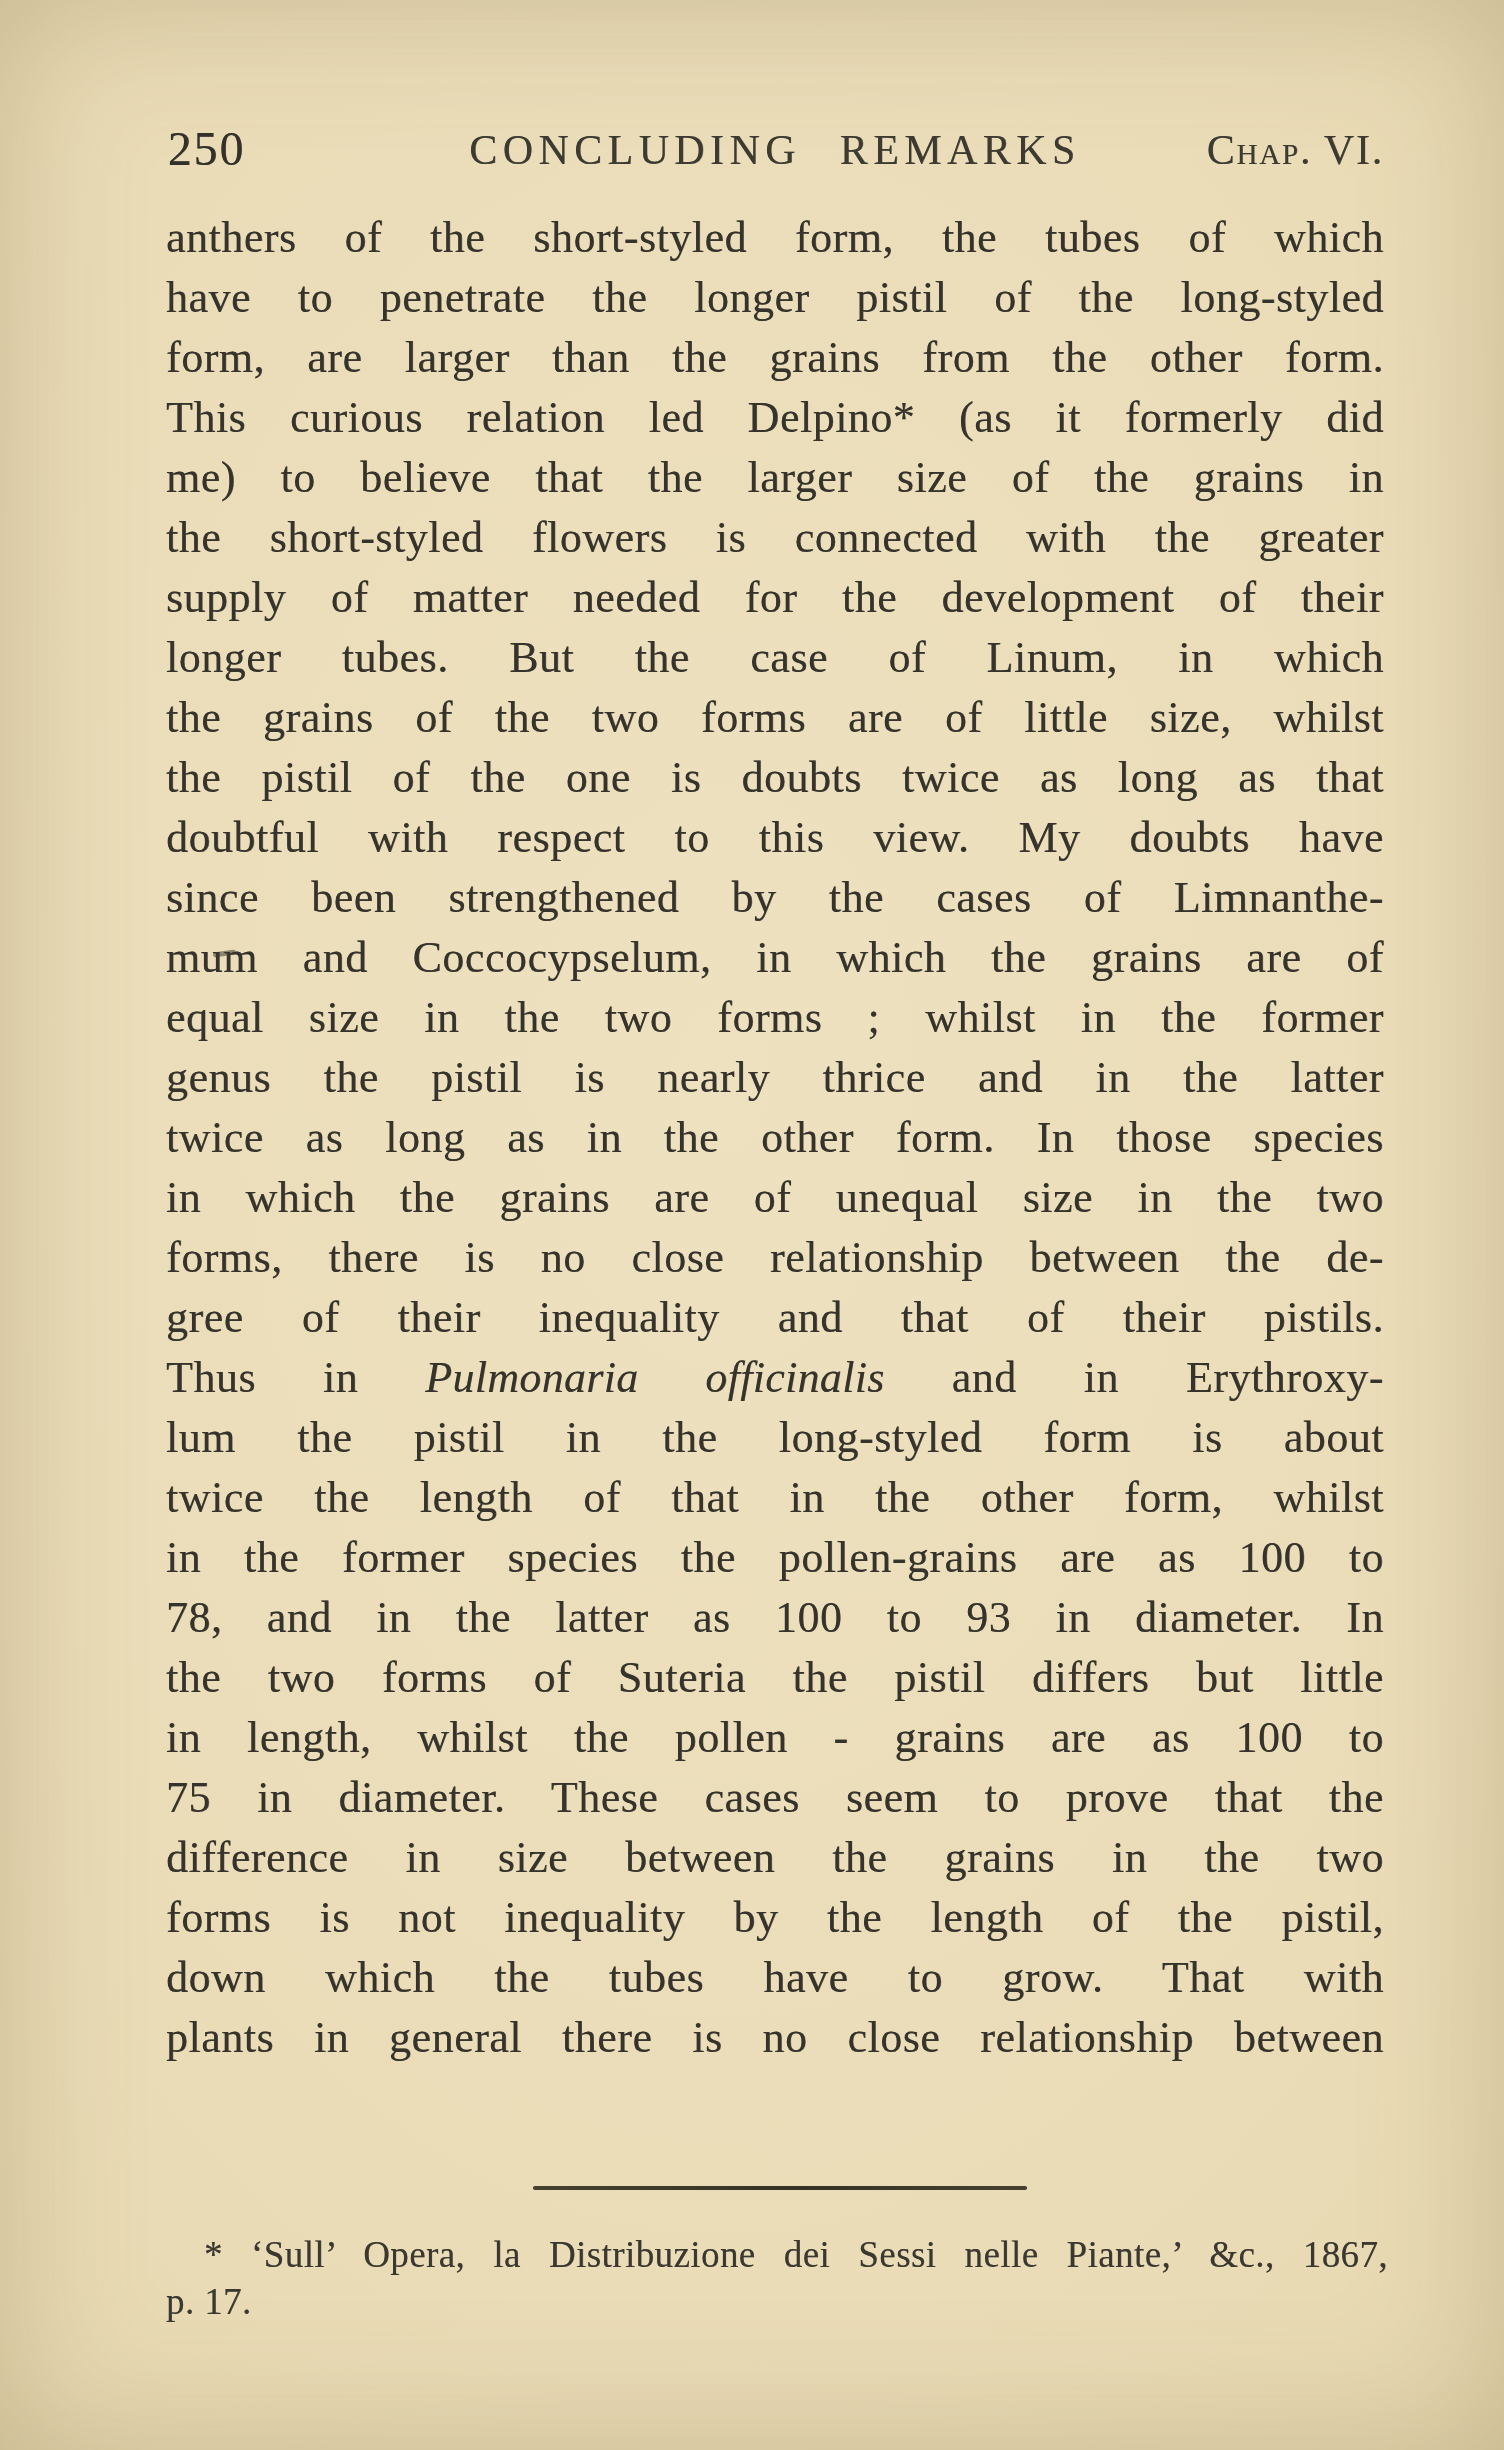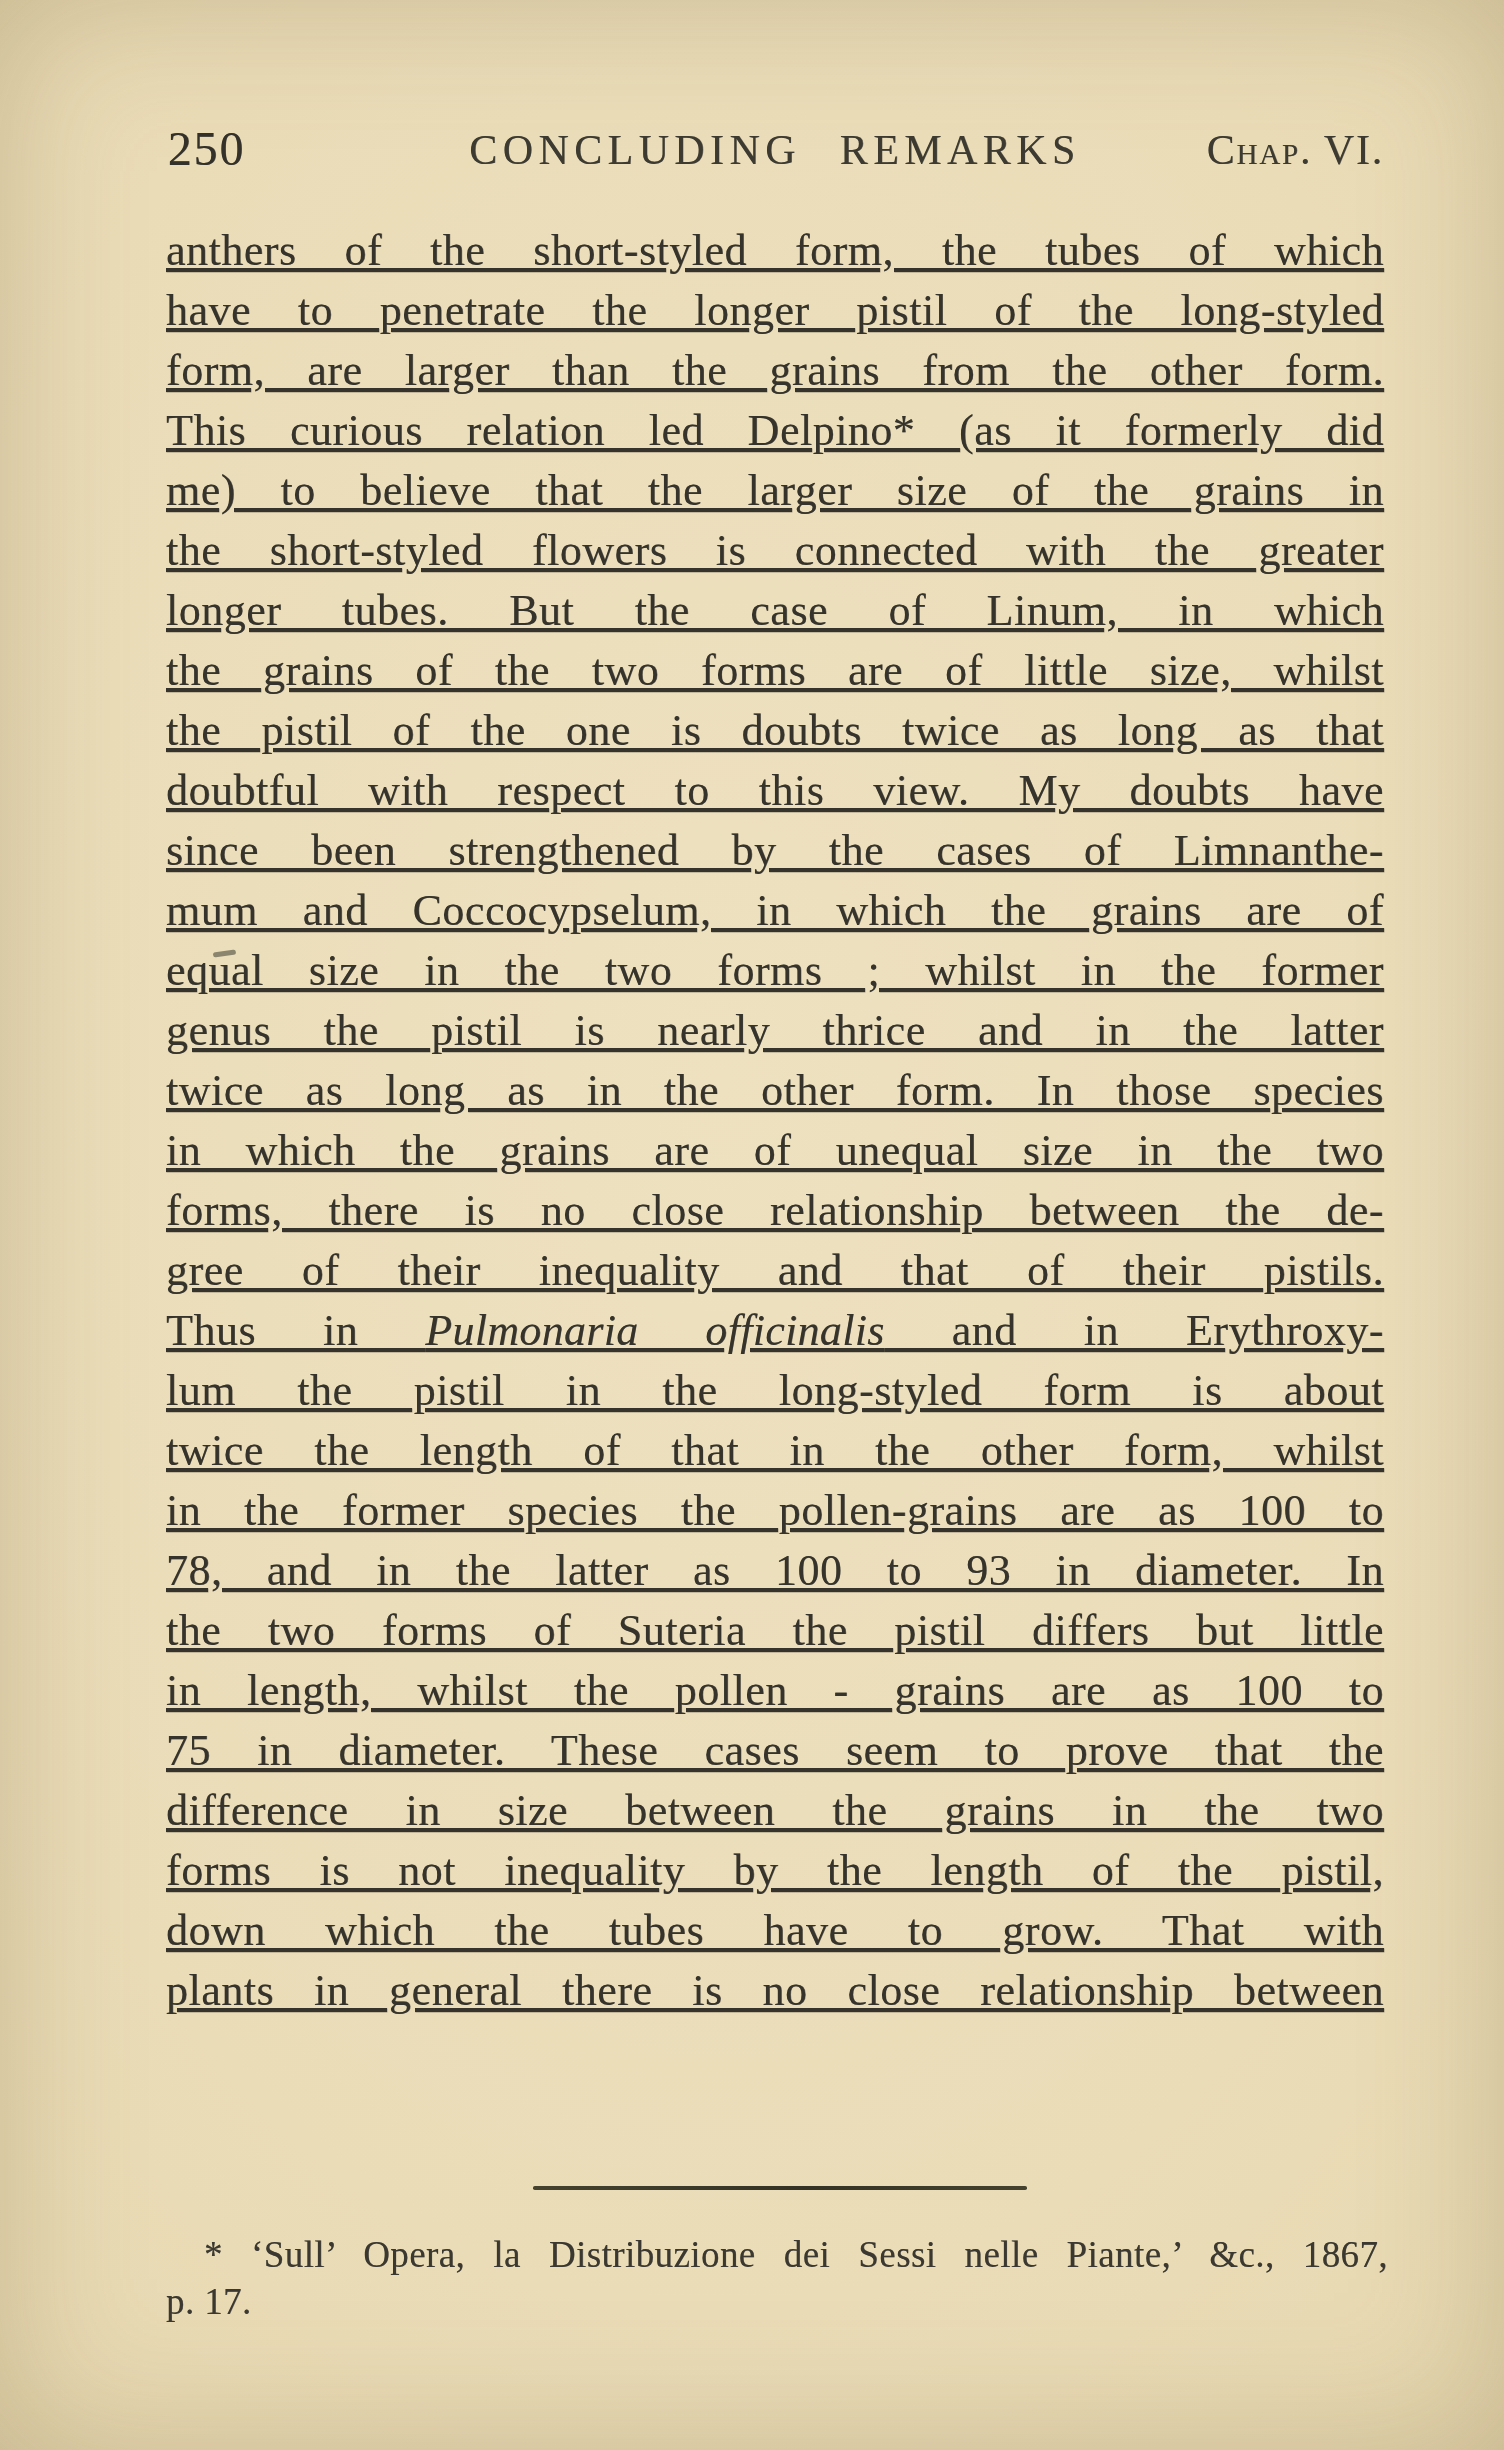--- a/index.html
+++ b/index.html
@@ -43,23 +43,22 @@
     font-size: 42px; line-height: 1;
     font-variant: small-caps;
     letter-spacing: 1.8px;
     color: #3c3a31;
     text-shadow: 0.4px 0.4px 0.5px rgba(45,43,35,0.5);
   }
 
   
   .body-text {
     position: absolute;
-    left: 166px; top: 221px;
+    left: 166px; top: 208px;
     width: 1218px;
-    text-decoration: underline;
   }
   .body-text .line {
     height: 60px;
     line-height: 60px;
     font-size: 44px;
     letter-spacing: 0.5px;
     text-align: justify;
     text-align-last: justify;
     white-space: normal;
     text-shadow: 0.4px 0.4px 0.5px rgba(48,46,38,0.55);
@@ -118,20 +117,21 @@
     <span class="chapter-label">Chap. VI.</span>
   </div>
 
   <div class="body-text">
       <div class="line"><span>anthers of the short-styled form, the tubes of which</span></div>
       <div class="line"><span>have to penetrate the longer pistil of the long-styled</span></div>
       <div class="line"><span>form, are larger than the grains from the other form.</span></div>
       <div class="line"><span>This curious relation led Delpino* (as it formerly did</span></div>
       <div class="line"><span>me) to believe that the larger size of the grains in</span></div>
       <div class="line"><span>the short-styled flowers is connected with the greater</span></div>
+      <div class="line"><span>supply of matter needed for the development of their</span></div>
       <div class="line"><span>longer tubes.  But the case of Linum, in which</span></div>
       <div class="line"><span>the grains of the two forms are of little size, whilst</span></div>
       <div class="line"><span>the pistil of the one is doubts twice as long as that</span></div>
       <div class="line"><span>doubtful with respect to this view.  My doubts have</span></div>
       <div class="line"><span>since been strengthened by the cases of Limnanthe-</span></div>
       <div class="line"><span>mum and Coccocypselum, in which the grains are of</span></div>
       <div class="line"><span>equal size in the two forms ; whilst in the former</span></div>
       <div class="line"><span>genus the pistil is nearly thrice and in the latter</span></div>
       <div class="line"><span>twice as long as in the other form.  In those species</span></div>
       <div class="line"><span>in which the grains are of unequal size in the two</span></div>

